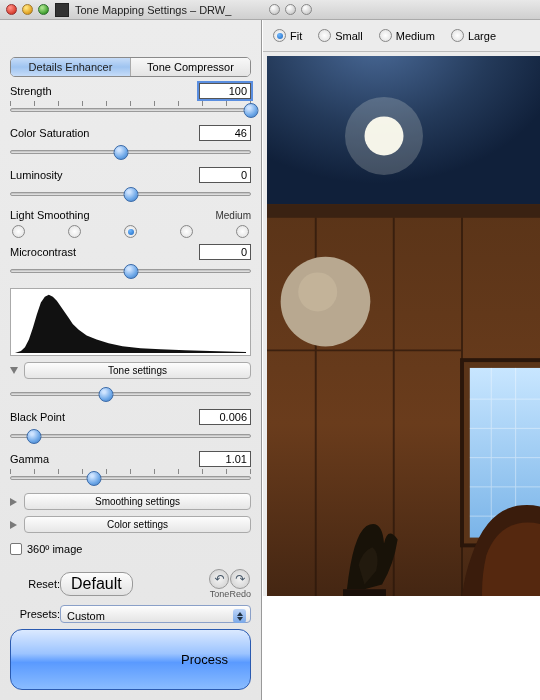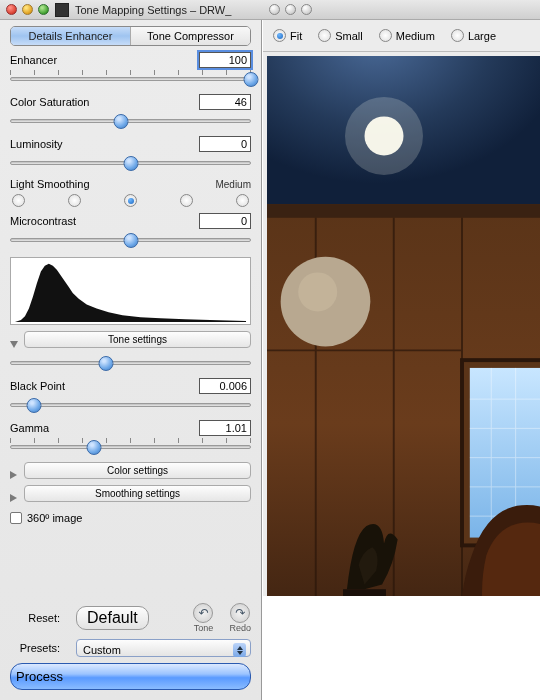--- a/index.html
+++ b/index.html
@@ -43,20 +43,21 @@
   border-right:1px solid #999;
   padding: 6px 10px 10px 10px;
 }
 
 .tabs {
   display:flex;
   border:1px solid #8a8a8a;
   border-radius:5px;
   overflow:hidden;
   margin-bottom:6px;
+  margin-top:31px;
 }
 .tabs .tab {
   flex:1;
   text-align:center;
   padding:3px 4px;
   font-size:11px;
   background: linear-gradient(#f8f8f8,#e4e4e4);
   border-right:1px solid #aaa;
 }
 .tabs .tab:last-child { border-right:none; }
@@ -121,21 +122,21 @@
 .histo {
   margin-top:8px;
   height:68px;
   background:#fff;
   border:1px solid #aaa;
   position:relative;
 }
 .histo svg { width:100%; height:100%; display:block; }
 
 .section-btn {
-  display:flex; align-items:flex-end; gap:6px;
+  display:flex; align-items:center; gap:6px;
   margin-top:6px;
 }
 .triangle {
   width:8px; height:8px; display:inline-block;
   border-left:7px solid #7a7a7a; border-top:4px solid transparent; border-bottom:4px solid transparent;
 }
 .triangle.down {
   border-left:4px solid transparent; border-right:4px solid transparent; border-top:7px solid #7a7a7a; border-bottom:none; width:0; height:0;
 }
 .secbutton {
@@ -147,21 +148,21 @@
   border:1px solid #aaa;
   border-radius:4px;
 }
 
 .check { display:flex; align-items:center; gap:5px; margin-top:10px; }
 .checkbox {
   width:12px; height:12px; background:#fff; border:1px solid #777; border-radius:2px;
 }
 
 .bottom { position:absolute; left:10px; right:10px; bottom:10px; }
-.brow { display:flex; align-items:center; gap:16px; margin-bottom:6px; }
+.brow { display:flex; align-items:center; gap:0; margin-bottom:6px; }
 .brow .lab { width:50px; text-align:right; }
 .btn {
   padding:2px 10px;
   background: linear-gradient(#fdfdfd,#e2e2e2);
   border:1px solid #999;
   border-radius:10px;
   font-size:16px;
 }
 .iconbtn { display:flex; flex-direction:column; align-items:center; font-size:9px; color:#555; }
 .iconbtn .circ {
@@ -185,22 +186,22 @@
   width:13px; height:14px;
   background: linear-gradient(#bcd4f8,#7aa8e8);
   border-radius:3px;
   display:flex; flex-direction:column; align-items:center; justify-content:center;
 }
 .select .arrows::before { content:""; border-left:3px solid transparent; border-right:3px solid transparent; border-bottom:4px solid #234; margin-bottom:1px;}
 .select .arrows::after { content:""; border-left:3px solid transparent; border-right:3px solid transparent; border-top:4px solid #234;}
 
 .process {
   width:100%;
-  padding:5px;
-  text-align:left;
+  padding:22px;
+  text-align:right;
   font-size:13px;
   border-radius:12px;
   border:1px solid #2a5ab0;
   background: linear-gradient(#dbe9ff 0%, #9cc4ff 40%, #5a9aff 55%, #8abcff 100%);
   color:#000;
 }
 
 
 .preview {
   position:absolute;
@@ -243,21 +244,21 @@
 </div>
 
 <div class="panel">
   <div class="tabs">
     <div class="tab active">Details Enhancer</div>
     <div class="tab">Tone Compressor</div>
   </div>
 
   <div class="row">
     <div class="labelrow">
-      <span>Enhancer</span>
+      <span>Strength</span>
       <input class="field" style="outline: rgb(90, 142, 224) solid 2px;" value="100">
     </div>
     <div class="slider">
       <div class="ticks">
           <span></span>
           <span></span>
           <span></span>
           <span></span>
           <span></span>
           <span></span>
@@ -367,25 +368,25 @@
           <span></span>
           <span></span>
         </div>
       <div class="track"></div>
       <div class="thumb" style="left:35%"></div>
     </div>
   </div>
 
   <div class="section-btn">
     <span class="triangle"></span>
-    <div class="secbutton">Color settings</div>
+    <div class="secbutton">Smoothing settings</div>
   </div>
   <div class="section-btn">
     <span class="triangle"></span>
-    <div class="secbutton">Smoothing settings</div>
+    <div class="secbutton">Color settings</div>
   </div>
 
   <div class="check">
     <div class="checkbox"></div>
     <span>360º image</span>
   </div>
 
   <div class="bottom">
     <div class="brow">
       <span class="lab">Reset:</span>

